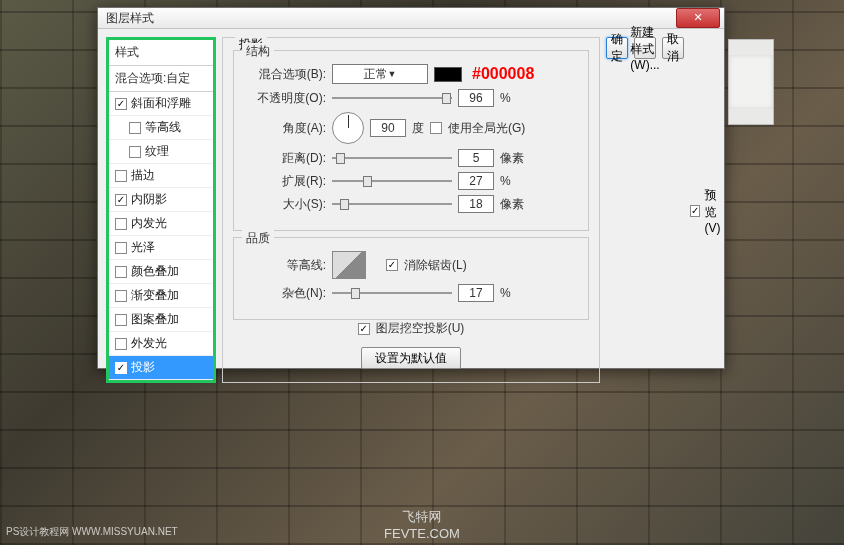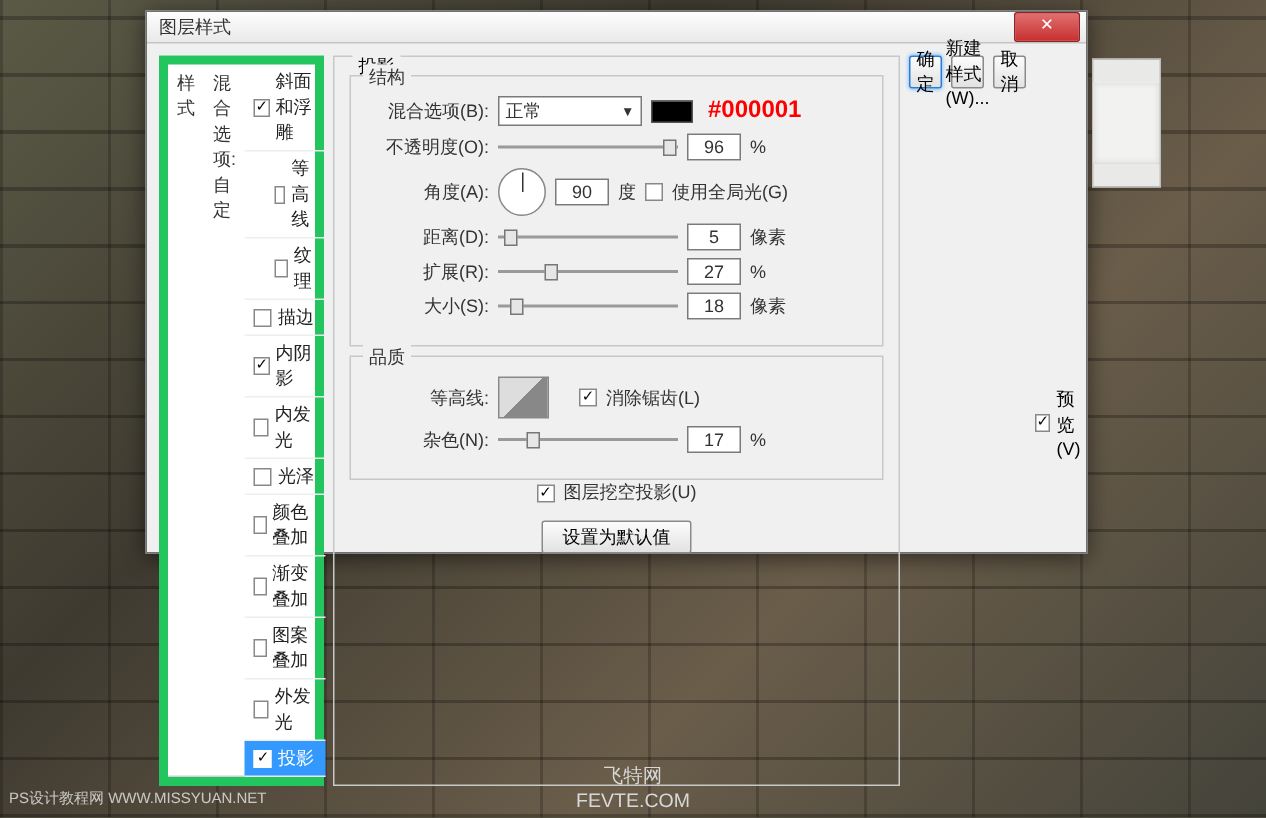--- a/index.html
+++ b/index.html
@@ -39,22 +39,22 @@
 .closebtn {
   width: 44px; height: 20px; margin-right: 4px;
   background: linear-gradient(#e07070, #c83030);
   border: 1px solid #9a2020; border-radius: 2px;
   color: #fff; text-align: center; line-height: 16px; font-size: 11px;
   cursor: pointer;
 }
 .body { flex: 1; display: flex; padding: 8px; gap: 6px; }
 .sidebar {
   width: 110px; background: #fff;
-  border: 6px solid #22c55e;
-  display: flex; flex-direction: row;
+  border: 3px solid #22c55e;
+  display: flex; flex-direction: column;
 }
 .side-head {
   padding: 4px 6px; border-bottom: 1px solid #d0d0d0; font-size: 12px; color: #333;
 }
 .side-item {
   padding: 3px 6px; display: flex; align-items: center; gap: 4px;
   border-bottom: 1px solid #eee; cursor: pointer; font-size: 12px; color: #222;
 }
 .side-item.indent { padding-left: 20px; }
 .side-item.selected { background: #3399ff; color: #fff; }
@@ -64,21 +64,21 @@
 .center {
   flex: 1; border: 1px solid #c8c8c8; position: relative; padding: 6px 10px 10px 10px;
 }
 .fieldset { border: 1px solid #c8c8c8; margin-top: 6px; padding: 8px 10px 12px 10px; position: relative; }
 .legend { position: absolute; top: -8px; left: 8px; background: #f0f0f0; padding: 0 4px; font-size: 12px; color: #333; }
 .center-title { position: absolute; top: -2px; left: 12px; background: #f0f0f0; padding: 0 4px; font-size: 12px; }
 .row { display: flex; align-items: center; gap: 6px; margin: 5px 0; font-size: 12px; color: #333; }
 .row label { width: 82px; text-align: right; }
 .select {
   width: 96px; height: 20px; border: 1px solid #7a7a7a; background: #fff;
-  display: flex; align-items: center; justify-content: space-between; padding: 0 4px; cursor: pointer;
+  display: flex; align-items: center; justify-content: center; padding: 0 4px; cursor: pointer;
 }
 .select .tri { font-size: 9px; }
 .swatch { width: 28px; height: 15px; background: #000; border: 1px solid #555; cursor: pointer; }
 .hexlabel { color: #ff0000; font-weight: bold; font-size: 16px; margin-left: 4px; }
 .slider { width: 120px; height: 14px; position: relative; }
 .slider .track { position: absolute; top: 6px; left: 0; right: 0; height: 2px; background: #9a9a9a; }
 .slider .thumb { position: absolute; top: 2px; width: 9px; height: 11px; background: #e6e6e6; border: 1px solid #777; }
 .numbox { width: 36px; height: 18px; border: 1px solid #7a7a7a; background: #fff; text-align: center; line-height: 16px; }
 .anglecircle {
   width: 32px; height: 32px; border: 1px solid #888; border-radius: 50%; background: #fff; position: relative;
@@ -176,21 +176,21 @@
       <div class="fieldset">
         <span class="legend">结构</span>
 
         <div class="row">
           <label>混合选项(B):</label>
           <div class="select">
             <span>正常</span>
               <span class="tri">▼</span>
           </div>
           <div class="swatch"></div>
-          <span class="hexlabel">#000001</span>
+          <span class="hexlabel">#000008</span>
         </div>
 
         <div class="row">
           <label>不透明度(O):</label>
           <div class="slider">
               <div class="track"></div>
               <div class="thumb" style="left:92%"></div>
             </div>
           <div class="numbox">96</div>
           <span>%</span>

